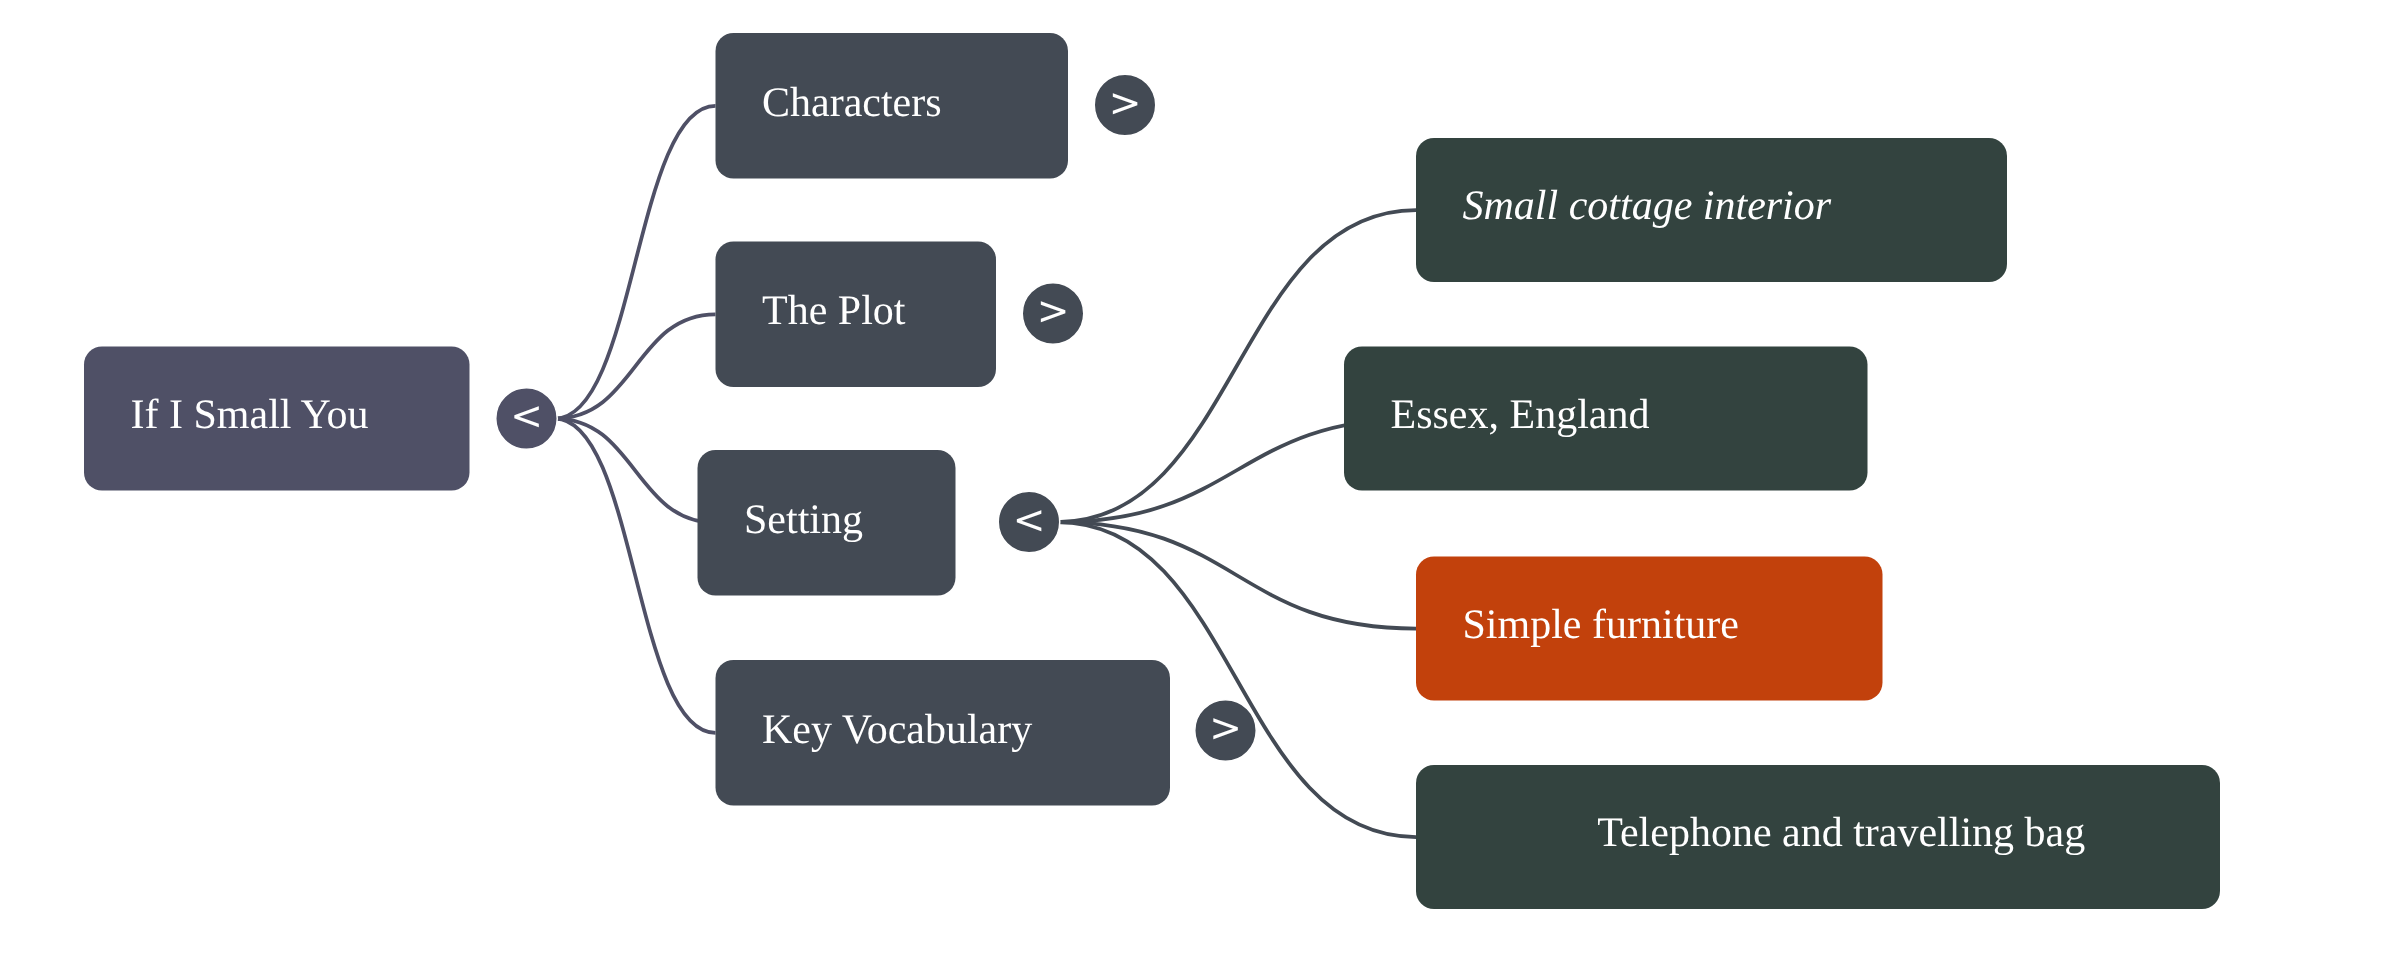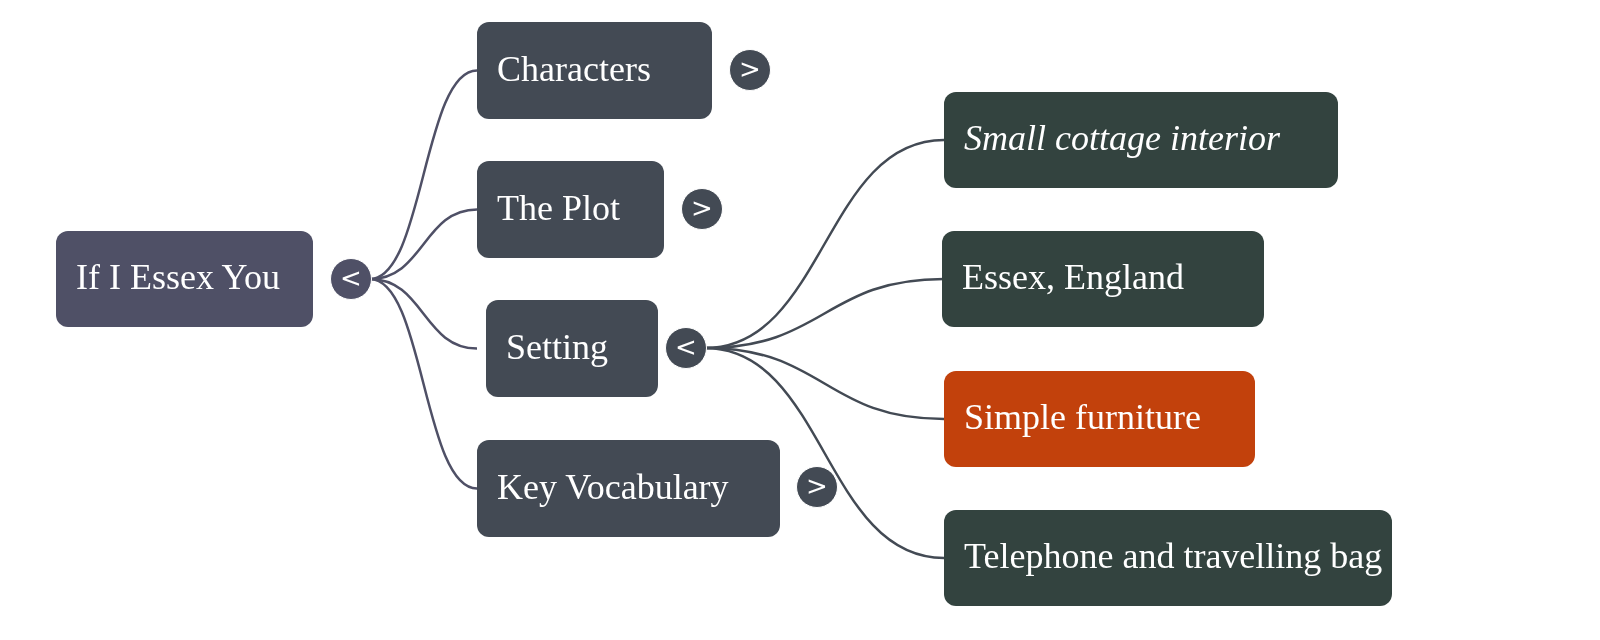--- a/index.html
+++ b/index.html
@@ -20,25 +20,25 @@
       top: 0;
       width: 1600px;
       height: 640px;
       pointer-events: none;
     }
     .node {
       position: absolute;
       box-sizing: border-box;
       border-radius: 12px;
       color: #ffffff;
-      font-size: 36px;
+      font-size: 28px;
       line-height: 1;
       display: flex;
       align-items: center;
-      padding-left: 20px;
+      padding-left: 31px;
       cursor: pointer;
       white-space: nowrap;
       padding-bottom: 4px;
     }
     .node.root { background: #4f5066; }
     .node.l1 { background: #434a54; }
     .node.l2 { background: #33433f; }
 
     .toggle {
       position: absolute;
@@ -62,49 +62,49 @@
     
     #n-root { left: 56px; top: 231px; width: 257px; height: 96px; }
     #t-root { left: 330px; top: 258px; }
 
     #n-characters { left: 477px; top: 22px; width: 235px; height: 97px; }
     #t-characters { left: 729px; top: 49px; }
 
     #n-plot { left: 477px; top: 161px; width: 187px; height: 97px; }
     #t-plot { left: 681px; top: 188px; }
 
-    #n-setting { left: 486px; top: 300px; width: 172px; height: 97px; }
+    #n-setting { left: 465px; top: 300px; width: 172px; height: 97px; }
     #t-setting { left: 665px; top: 327px; }
 
     #n-vocab { left: 477px; top: 440px; width: 303px; height: 97px; }
     #t-vocab { left: 796px; top: 466px; }
 
     #n-cottage { left: 944px; top: 92px; width: 394px; height: 96px; font-style: italic; }
-    #n-essex { left: 942px; top: 231px; width: 322px; height: 96px; }
+    #n-essex { left: 896px; top: 231px; width: 349px; height: 96px; }
     #n-furniture { left: 944px; top: 371px; width: 311px; height: 96px; }
-    #n-telephone { left: 944px; top: 510px; width: 448px; height: 96px; }
+    #n-telephone { left: 944px; top: 510px; width: 536px; height: 96px; justify-content: center; }
   </style>
 </head>
 <body>
 
 <svg id="edges" xmlns="http://www.w3.org/2000/svg">
 
   <path id="e-root-characters" fill="none" stroke-width="2.5" d="M 370 279 C 423.5 279, 423.5 70.5, 477 70.5" stroke="#4f5066"></path>
   <path id="e-root-plot" fill="none" stroke-width="2.5" d="M 370 279 C 423.5 279, 423.5 209.5, 477 209.5" stroke="#4f5066"></path>
   <path id="e-root-setting" fill="none" stroke-width="2.5" d="M 370 279 C 423.5 279, 423.5 348.5, 477 348.5" stroke="#4f5066"></path>
   <path id="e-root-vocab" fill="none" stroke-width="2.5" d="M 370 279 C 423.5 279, 423.5 488.5, 477 488.5" stroke="#4f5066"></path>
 
   <path id="e-setting-cottage" fill="none" stroke-width="2.5" d="M 705 348 C 824.5 348, 824.5 140, 944 140" stroke="#434a54"></path>
   <path id="e-setting-essex" fill="none" stroke-width="2.5" d="M 705 348 C 824.5 348, 824.5 279, 944 279" stroke="#434a54"></path>
   <path id="e-setting-furniture" fill="none" stroke-width="2.5" d="M 705 348 C 824.5 348, 824.5 419, 944 419" stroke="#434a54"></path>
   <path id="e-setting-telephone" fill="none" stroke-width="2.5" d="M 705 348 C 824.5 348, 824.5 558, 944 558" stroke="#434a54"></path>
 </svg>
 
 <div id="n-root" class="node root" style="background: rgb(79, 80, 102);">
-  <span>If I Essex You</span>
+  <span>If I Small You</span>
 </div>
 <div id="t-root" class="toggle root-t" style="background: rgb(79, 80, 102);">
   <span>&lt;</span>
 </div>
 
 <div id="n-characters" class="node l1" style="background: rgb(67, 74, 84);">
   <span>Characters</span>
 </div>
 <div id="t-characters" class="toggle l1-t" style="background: rgb(67, 74, 84);">
   <span>&gt;</span>

